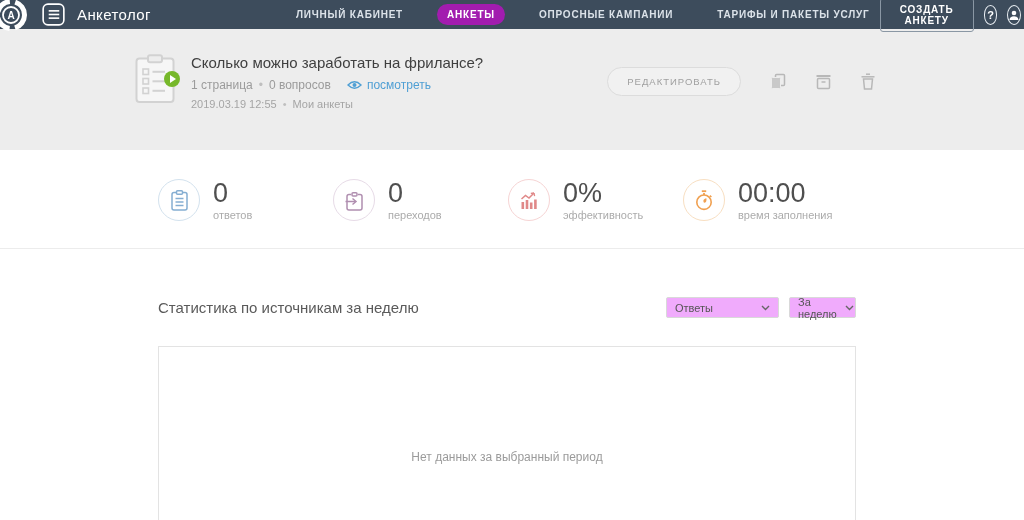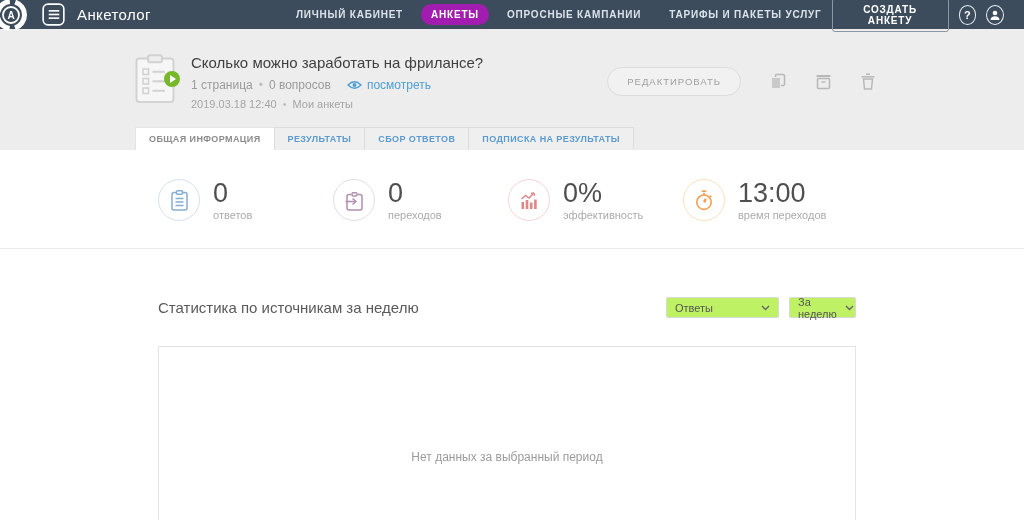--- a/index.html
+++ b/index.html
@@ -5,21 +5,21 @@
   * { margin:0; padding:0; box-sizing:border-box; }
   html,body { width:1024px; height:520px; overflow:hidden; background:#fff;
     font-family:"Liberation Sans", sans-serif; }
 
   
   .navbar { height:29px; background:#3d4c5c; display:flex; align-items:center; color:#e9eef3; }
   .logo-wrap { width:34px; height:29px; position:relative; overflow:visible; flex:0 0 auto; }
   .logo-wrap svg { position:absolute; left:-7px; top:-3px; }
   .burger { margin-left:8px; display:flex; align-items:center; cursor:pointer; }
   .brand { margin-left:12px; font-size:15px; font-weight:normal; letter-spacing:.4px; color:#fff; }
-  .nav-items { display:flex; align-items:center; gap:8px; margin-left:135px; }
+  .nav-items { display:flex; align-items:center; gap:24px; margin-left:135px; }
   .nav-item { font-size:10px; font-weight:bold; letter-spacing:.8px; color:#dbe2e9;
     padding:5px 10px; border-radius:11px; cursor:pointer; white-space:nowrap; }
   .nav-item.active { background:#a21caf; color:#fff; }
   .nav-right { margin-left:auto; display:flex; align-items:center; gap:10px; padding-right:20px; }
   .create-btn { border:1px solid #8a97a4; border-radius:3px; background:transparent; color:#fff;
     font-family:inherit; font-size:10px; font-weight:bold; letter-spacing:.8px; padding:5px 13px; cursor:pointer; }
   .round-ic { width:20px; height:20px; border:1.5px solid #e9eef3; border-radius:50%;
     display:flex; align-items:center; justify-content:center; cursor:pointer; }
   .round-ic.q { font-size:11px; font-weight:bold; color:#fff; }
 
@@ -54,21 +54,21 @@
   .stat { width:175px; display:flex; align-items:flex-start; gap:13px; }
   .stat-circle { width:42px; height:42px; border:1px solid; border-radius:50%;
     display:flex; align-items:center; justify-content:center; flex:0 0 auto; }
   .stat-value { font-size:27px; color:#4f4f4f; line-height:1.05; }
   .stat-label { font-size:11px; color:#ababab; margin-top:2px; }
 
   
   .section-row { margin:48px 168px 0 158px; display:flex; justify-content:space-between; align-items:center; }
   .section-title { font-size:15px; color:#5a5a5a; }
   .selects { display:flex; gap:10px; }
-  .select { background:#bef264; border:1px solid #d9d9d9; border-radius:2px; height:21px;
+  .select { background:#f0abfc; border:1px solid #d9d9d9; border-radius:2px; height:21px;
     display:flex; align-items:center; justify-content:space-between; font-size:11px; color:#555;
     padding:0 8px; cursor:pointer; }
   .select.metric { width:113px; }
   .select.period { width:67px; }
   .chev { margin-left:8px; display:flex; }
 
   .chart-box { margin:28px 168px 0 158px; border:1px solid #e3e3e3; background:#fff; height:320px; }
   .empty-msg { text-align:center; padding-top:103px; font-size:12px; color:#9b9b9b; }
 </style>
 </head>
@@ -139,21 +139,21 @@
         <span>0 вопросов</span>
         <span class="preview">
           <svg width="15" height="10" viewBox="0 0 15 10">
             <path d="M1 5 Q7.5 -1.5 14 5 Q7.5 11.5 1 5 Z" fill="none" stroke="#4f9fd4" stroke-width="1.4"></path>
             <circle cx="7.5" cy="5" r="2" fill="#4f9fd4"></circle>
           </svg>
           <span>посмотреть</span>
         </span>
       </div>
       <div class="meta2">
-        <span>2019.03.18 12:40</span>
+        <span>2019.03.19 12:55</span>
         <span class="dot">•</span>
         <span>Мои анкеты</span>
       </div>
     </div>
 
     <div class="header-actions">
       <button class="edit-btn">РЕДАКТИРОВАТЬ</button>
       <span class="act-ic">
         <svg width="16" height="17" viewBox="0 0 16 17">
           <rect x="5.5" y="1.5" width="9" height="11" rx="1" fill="none" stroke="#b8b8b8" stroke-width="1.5"></rect>
@@ -170,26 +170,20 @@
       <span class="act-ic">
         <svg width="14" height="17" viewBox="0 0 14 17">
           <line x1="5" y1="1.2" x2="9" y2="1.2" stroke="#b8b8b8" stroke-width="1.5"></line>
           <line x1="0.5" y1="3.8" x2="13.5" y2="3.8" stroke="#b8b8b8" stroke-width="1.5"></line>
           <path d="M2.5 6 L3.5 16 H10.5 L11.5 6 Z" fill="none" stroke="#b8b8b8" stroke-width="1.5"></path>
         </svg>
       </span>
     </div>
   </div>
 
-  <div class="tabs">
-    <div class="tab active">ОБЩАЯ ИНФОРМАЦИЯ</div>
-    <div class="tab">РЕЗУЛЬТАТЫ</div>
-    <div class="tab">СБОР ОТВЕТОВ</div>
-    <div class="tab">ПОДПИСКА НА РЕЗУЛЬТАТЫ</div>
-  </div>
 </div>
 
 <div class="stats">
   <div class="stats-inner">
 
     <div class="stat">
       <div class="stat-circle" style="border-color: rgb(211, 226, 238); color: rgb(133, 174, 210);">
         <svg width="17" height="21" viewBox="0 0 17 21">
           <rect x="1" y="2.5" width="15" height="17.5" rx="2" fill="none" stroke="currentColor" stroke-width="1.5"></rect>
           <rect x="5.5" y="0.8" width="6" height="3.4" rx="1" fill="#fff" stroke="currentColor" stroke-width="1.5"></rect>
@@ -240,22 +234,22 @@
       <div class="stat-circle" style="border-color: rgb(248, 223, 194); color: rgb(240, 160, 80);">
         <svg width="19" height="21" viewBox="0 0 19 21">
           <circle cx="9" cy="12.2" r="7.2" fill="none" stroke="currentColor" stroke-width="1.6"></circle>
           <line x1="9" y1="3" x2="9" y2="5" stroke="currentColor" stroke-width="1.8"></line>
           <line x1="6.8" y1="1.2" x2="11.2" y2="1.2" stroke="currentColor" stroke-width="1.8"></line>
           <line x1="14.8" y1="5.6" x2="16.4" y2="7" stroke="currentColor" stroke-width="1.6"></line>
           <path d="M9.2 12.8 C7.6 11.2 8.4 8.6 11.4 8.2 C11.8 11.2 10.8 12.8 9.2 12.8 Z" fill="currentColor"></path>
         </svg>
       </div>
       <div>
-        <div class="stat-value">13:00</div>
-        <div class="stat-label">время переходов</div>
+        <div class="stat-value">00:00</div>
+        <div class="stat-label">время заполнения</div>
       </div>
     </div>
 
   </div>
 </div>
 
 <div class="section-row">
   <div class="section-title">Статистика по источникам за неделю</div>
   <div class="selects">
     <div class="select metric">

